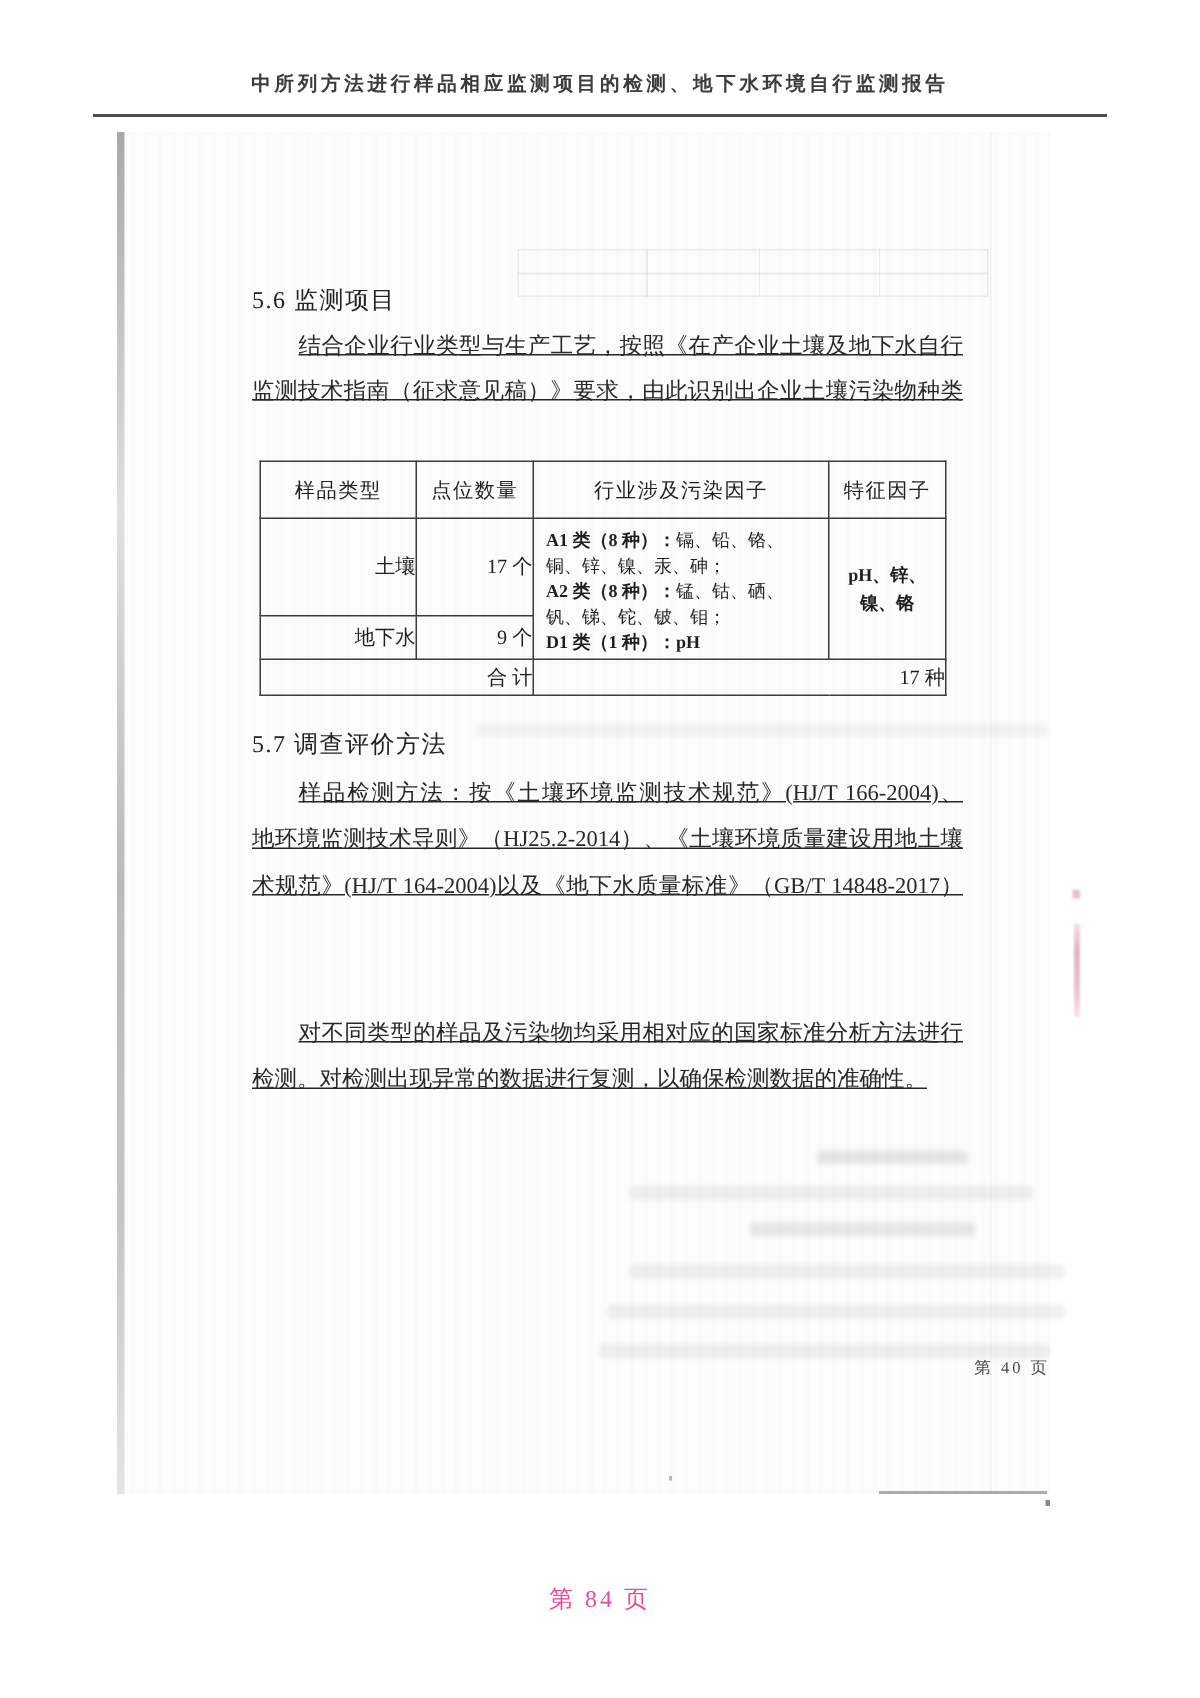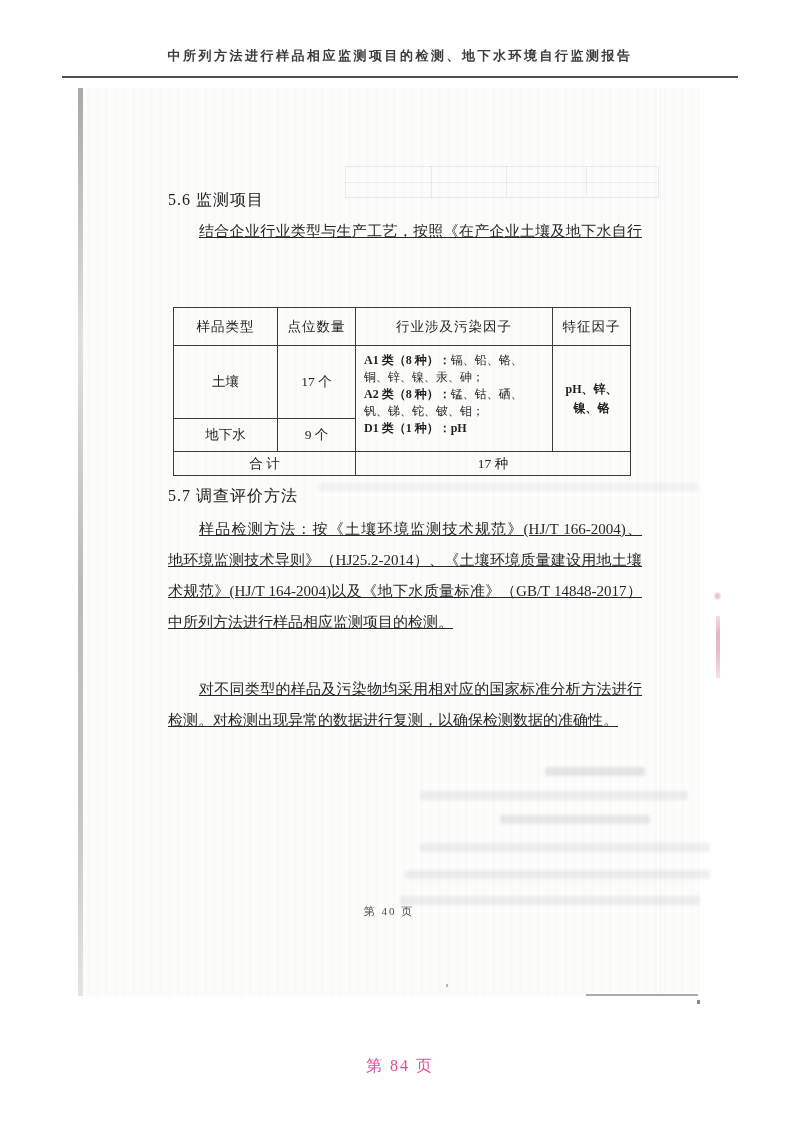--- a/index.html
+++ b/index.html
@@ -48,33 +48,33 @@
   .mon-table{
     position:absolute;left:95px;top:219px;width:457px;
     border-collapse:collapse;table-layout:fixed;color:#1f1f1f;
   }
   .mon-table th,.mon-table td{border:1px solid #3b3b3b;padding:0;}
   .thead-row{height:38px;}
   .thead-row th{font-size:13.5px;font-weight:normal;letter-spacing:1px;text-align:center;}
   .row-soil{height:60px;}
   .row-gw{height:27px;}
   .row-total{height:24px;}
-  td.c{text-align:center;font-size:13.5px;}
+  td.c{text-align:right;font-size:13.5px;}
   td.pollution{
     vertical-align:top;text-align:left;
-    font-size:12px;line-height:17px;padding:6px 6px 14px 8px;letter-spacing:0;
+    font-size:12px;line-height:17px;padding:6px 6px 2px 8px;letter-spacing:0;
   }
   .pol-label{font-weight:bold;}
   td.char-factor{
     text-align:center;font-weight:bold;font-size:12px;line-height:19px;
     padding:2px;letter-spacing:0;
   }
   
   .scan-page-num{
-    position:absolute;top:816px;left:0;width:100%;text-align:center;
+    position:absolute;top:816px;left:0;width:100%;text-align:right;
     font-size:11px;color:#4a4a4a;letter-spacing:2px;
   }
   .outer-page-num{
     position:absolute;top:1056px;left:0;width:100%;text-align:center;
     font-size:16px;color:#ec4899;letter-spacing:2px;
   }
   
   .artifact{position:absolute;pointer-events:none;}
   .ghost-table{
     left:267px;top:78px;width:312px;height:30px;
@@ -121,20 +121,21 @@
   <div class="artifact ghost-line g5"></div>
   <div class="artifact ghost-line g6"></div>
   <div class="artifact red-mark"></div>
   <div class="artifact red-dot"></div>
   <div class="artifact speck1"></div>
   <div class="artifact speck2"></div>
 
   <div class="sec-heading" id="h56">5.6 监测项目</div>
   <div class="para" id="p56">
     <div class="line j indent">结合企业行业类型与生产工艺，按照《在产企业土壤及地下水自行</div>
+    <div class="line j">监测技术指南（征求意见稿）》要求，由此识别出企业土壤污染物种类</div>
   </div>
 
   <table class="mon-table">
     <colgroup>
       <col style="width:104px">
         <col style="width:78px">
         <col style="width:197px">
         <col style="width:78px">
     </colgroup>
     <tbody>
@@ -165,21 +166,20 @@
       <td class="c" colspan="2">17 种</td>
     </tr>
   </tbody>
     </table>
 
   <div class="sec-heading" id="h57">5.7 调查评价方法</div>
   <div class="para" id="p57a">
     <div class="line j indent">样品检测方法：按《土壤环境监测技术规范》(HJ/T 166-2004)、《场</div>
     <div class="line j">地环境监测技术导则》（HJ25.2-2014）、《土壤环境质量建设用地土壤</div>
     <div class="line j">术规范》(HJ/T 164-2004)以及《地下水质量标准》（GB/T 14848-2017）</div>
-    <div class="line">中所列方法进行样品相应监测项目的检测。</div>
   </div>
   <div class="para" id="p57b">
     <div class="line j indent">对不同类型的样品及污染物均采用相对应的国家标准分析方法进行</div>
     <div class="line">检测。对检测出现异常的数据进行复测，以确保检测数据的准确性。</div>
   </div>
 
   <div class="scan-page-num">第 40 页</div>
 </div>
 
 <div class="outer-page-num">第 84 页</div>

